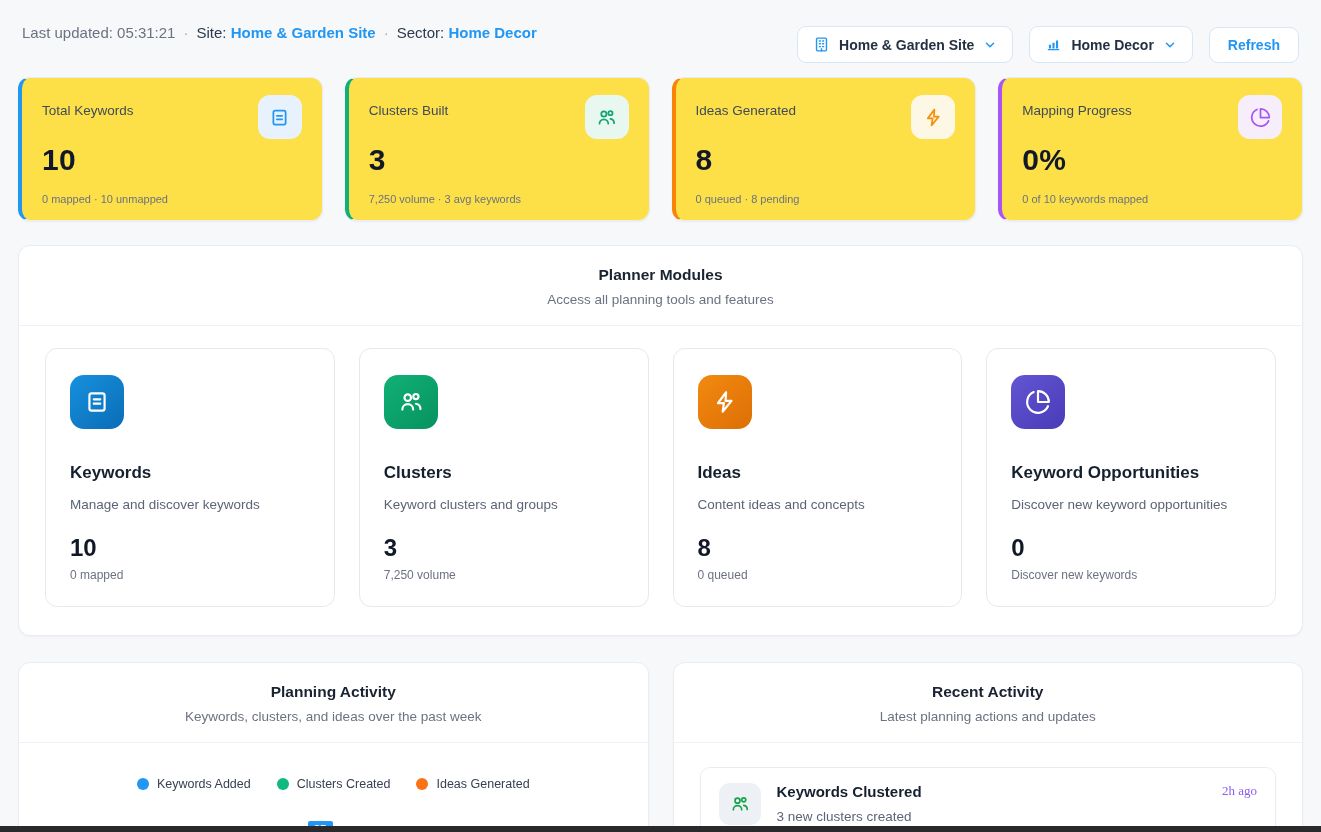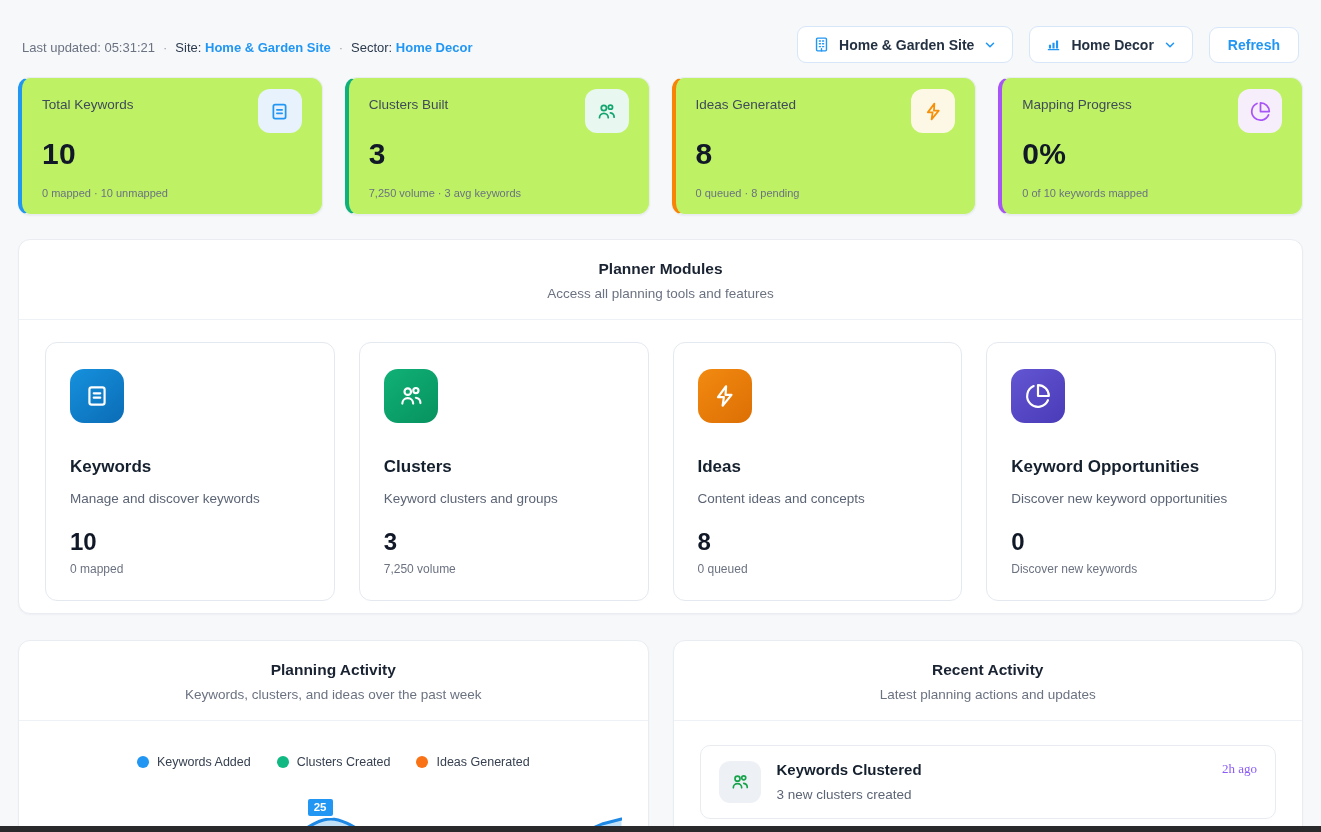--- a/index.html
+++ b/index.html
@@ -7,41 +7,41 @@
   body {
     font-family:"Liberation Sans", sans-serif;
     background:#f7f8fa; color:#1a2332;
     position:relative; overflow:hidden;
   }
   .page { width:1321px; height:832px; padding:20px 18px 0; position:relative; }
 
   
   .topbar { display:flex; justify-content:space-between; align-items:flex-start; padding:0 4px; margin-bottom:14px; }
   .page-title { font-size:25px; font-weight:800; letter-spacing:.2px; color:#16202e; }
-  .subline { margin-top:20px; font-size:13px; color:#6b7280; display:flex; align-items:center; gap:8px; }
+  .subline { margin-top:4px; font-size:15px; color:#6b7280; display:flex; align-items:center; gap:8px; }
   .subline .sep { color:#9ca3af; }
   .subline b { color:#2b3a4d; font-weight:400; }
   .link { color:#2196f3; font-weight:700; text-decoration:none; cursor:pointer; }
   .controls { display:flex; gap:16px; align-items:center; margin-top:6px; }
   .dd, .btn {
     display:flex; align-items:center; gap:9px; background:#fff;
     border:1px solid #d7e6f9; border-radius:9px; padding:9px 15px;
     font-size:14px; font-weight:700; color:#243142; cursor:pointer;
     font-family:"Liberation Sans", sans-serif;
   }
   .btn { color:#2196f3; padding:9px 18px; }
   .icon { display:inline-flex; }
   .icon svg { display:block; }
   .ic-blue { color:#2196f3; }
 
   
   .stats { display:grid; grid-template-columns:repeat(4,1fr); gap:22px; margin-bottom:24px; }
   .stat-card {
-    background:#bef264; border:1px solid #e9edf2; border-left:4px solid #2196f3;
-    border-radius:12px; padding:11px 20px 15px; position:relative;
+    background:#fde047; border:1px solid #e9edf2; border-left:4px solid #2196f3;
+    border-radius:12px; padding:17px 20px 15px; position:relative;
     box-shadow:0 1px 2px rgba(16,24,40,.05); min-height:131px;
   }
   .stat-card .row1 { display:flex; justify-content:space-between; align-items:flex-start; }
   .stat-label { font-size:13.5px; color:#3f4a5a; padding-top:8px; }
   .stat-icon { width:44px; height:44px; border-radius:12px; display:flex; align-items:center; justify-content:center; }
   .stat-value { font-size:30px; font-weight:800; color:#111827; margin-top:4px; letter-spacing:.3px; }
   .stat-sub { font-size:11px; color:#6b7280; margin-top:16px; }
   .acc-blue   { border-left-color:#2196f3; }
   .acc-green  { border-left-color:#10b07c; }
   .acc-orange { border-left-color:#f98307; }
@@ -50,21 +50,21 @@
   .tint-green  { background:#e8f7ef; color:#12a570; }
   .tint-yellow { background:#fdf8e6; color:#f79009; }
   .tint-purple { background:#f7eefb; color:#a855f7; }
 
   
   .panel { background:#fff; border:1px solid #e9edf2; border-radius:12px; box-shadow:0 1px 2px rgba(16,24,40,.04); }
   .panel-head { padding:20px 26px 18px; border-bottom:1px solid #eef1f5;text-align:center; }
   .panel-title { font-size:15.5px; font-weight:800; color:#1a2332; }
   .panel-sub { font-size:13.5px; color:#6b7280; margin-top:8px; }
   .modules { margin-bottom:26px; }
-  .modules-grid { display:grid; grid-template-columns:repeat(4,1fr); gap:24px; padding:22px 26px 12px; }
+  .modules-grid { display:grid; grid-template-columns:repeat(4,1fr); gap:24px; padding:22px 26px 28px; }
   .module-card {
     border:1px solid #e4e9f0; border-radius:12px; background:#fff;
     padding:26px 24px 24px; cursor:pointer; min-height:236px;
   }
   .module-icon { width:54px; height:54px; border-radius:14px; display:flex; align-items:center; justify-content:center; color:#fff; }
   .grad-blue   { background:linear-gradient(140deg,#1691dd,#0b6cb6); }
   .grad-green  { background:linear-gradient(140deg,#10b177,#07925f); }
   .grad-orange { background:linear-gradient(140deg,#f28a10,#dd6f04); }
   .grad-indigo { background:linear-gradient(140deg,#6356d2,#4a3bb8); }
   .module-title { font-size:17px; font-weight:800; color:#15202e; margin-top:34px; }

